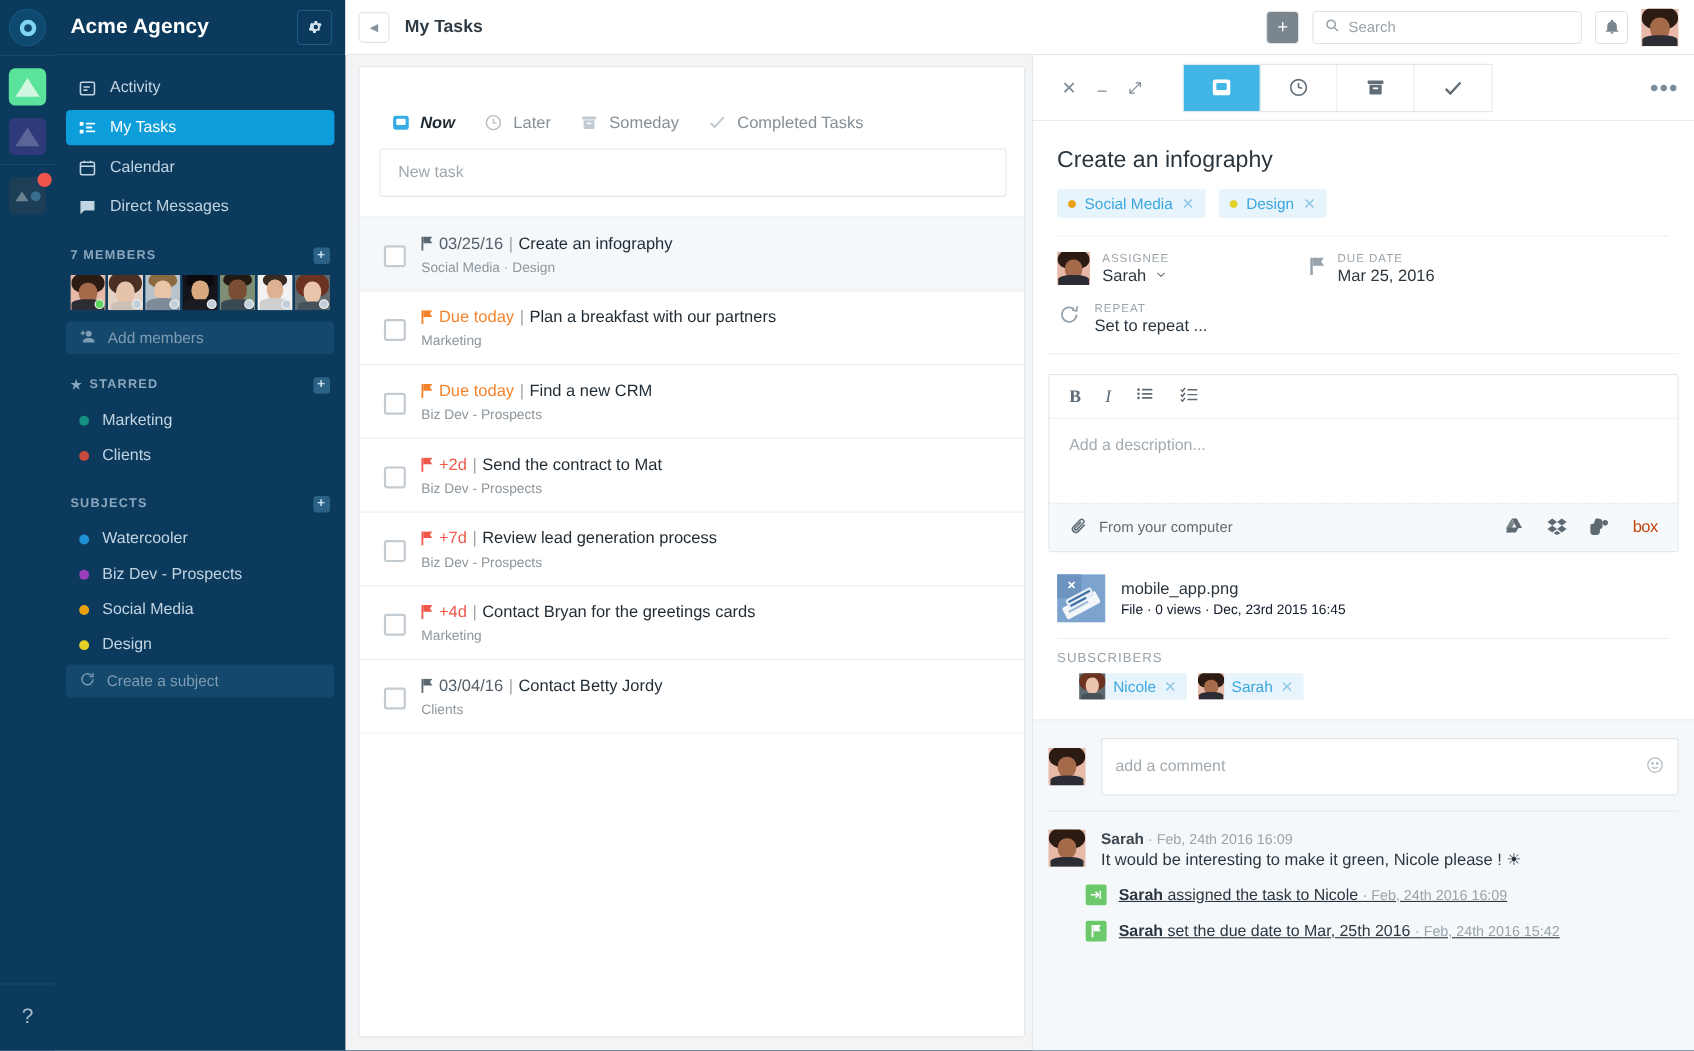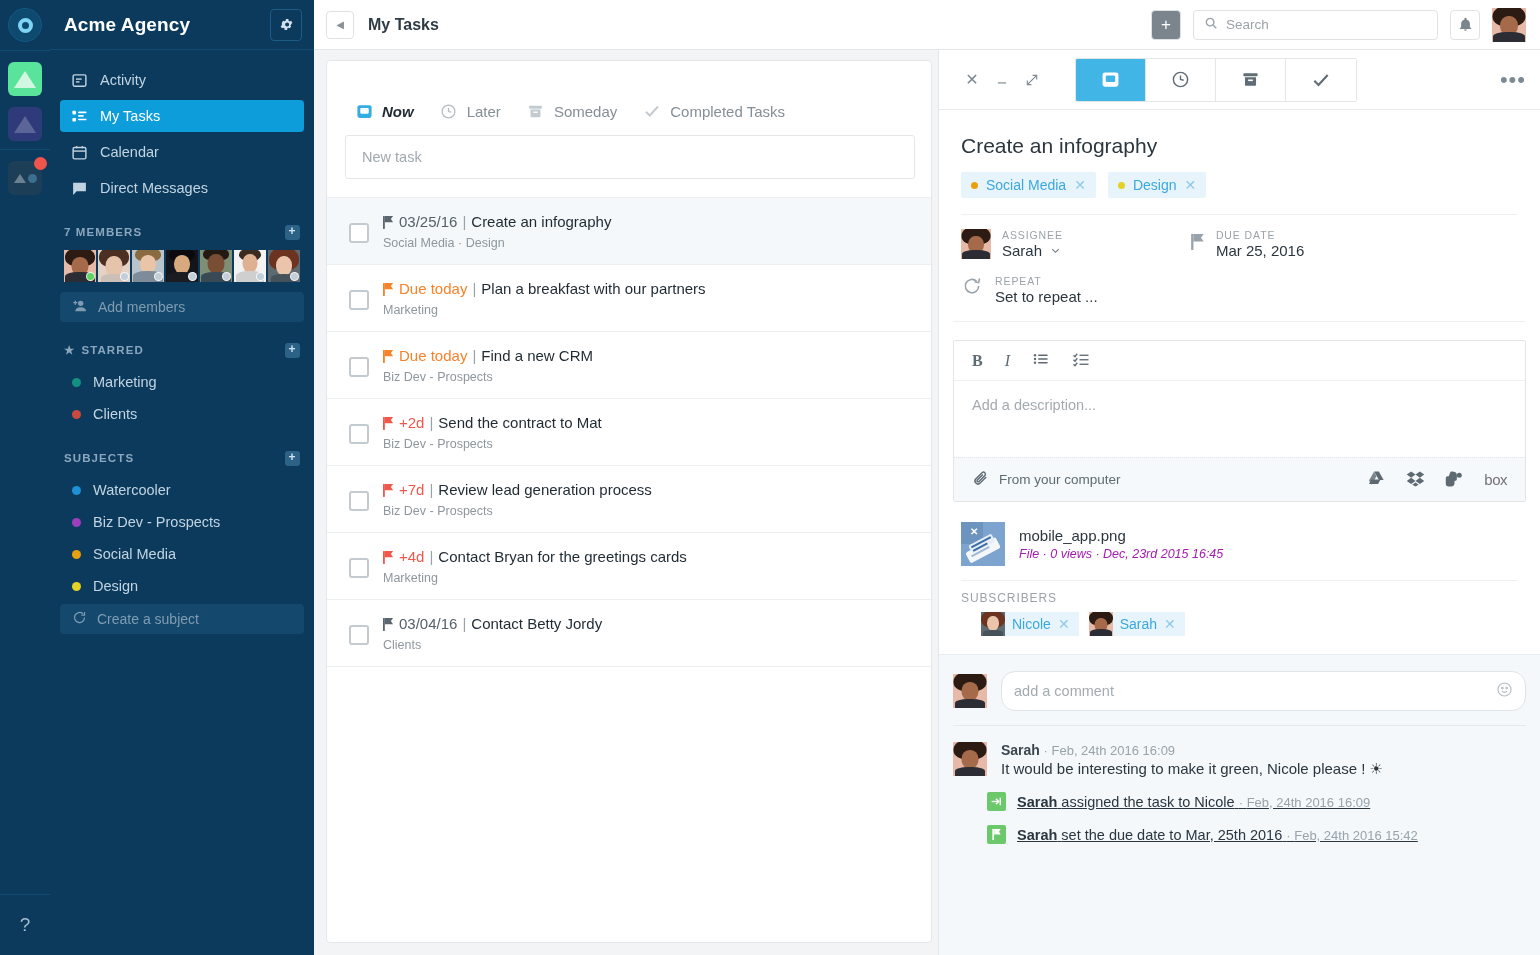--- a/index.html
+++ b/index.html
@@ -205,39 +205,39 @@
   .repeat-row { display: flex; align-items: flex-start; gap: 12px; padding: 16px 22px 0 22px; }
   .repeat-ico { width: 22px; height: 22px; color: #98a2aa; display:flex;align-items:center;justify-content:center; }
 
   .editor { margin: 18px 14px 0 14px; border: 1px solid #e2e6e9; border-radius: 2px; }
   .ed-toolbar { height: 40px; display: flex; align-items: center; gap: 22px; padding: 0 18px; border-bottom: 1px solid #eef1f3; color: #5f6b74; }
   .ed-area { min-height: 76px; padding: 16px 18px; color: #a3abb1; font-size: 14.5px; }
   .ed-foot {
     height: 44px; background: #f6f9fb; border-top: 1px dotted #dde3e7;
     display: flex; align-items: center; padding: 0 18px; gap: 10px; color: #5f6b74; font-size: 13.5px;
   }
-  .ed-foot .svcs { margin-left: auto; display: flex; align-items: center; gap: 20px; color: #737373; }
+  .ed-foot .svcs { margin-left: auto; display: flex; align-items: center; gap: 20px; color: #c2410c; }
 
   .file-row { display: flex; align-items: center; gap: 14px; padding: 20px 22px 0 22px; }
   .file-thumb { width: 44px; height: 44px; position: relative; flex: 0 0 44px; }
   .file-name { font-size: 15px; color: #2b363f; }
-  .file-meta { font-size: 12.5px; color: #a21caf; margin-top: 3px; font-style: italic; }
+  .file-meta { font-size: 12.5px; color: #0f172a; margin-top: 3px; }
 
   .subs { padding: 10px 22px 0 22px; }
   .subs-lab { font-size: 12px; letter-spacing: .9px; color: #9aa3aa; margin-bottom: 7px; }
   .subs-row { display: flex; gap: 10px; padding-left: 20px; }
   .sub-chip { height: 24px; background: #e8f4fb; display: flex; align-items: center; gap: 7px; padding-right: 9px; color: #3ba7e0; font-size: 14px; }
   .sub-chip .sc-av { width: 24px; height: 24px; overflow: hidden; flex: 0 0 24px; }
   .sub-chip .x { color: #8fc9e8; }
 
   .activity { margin-top: 18px; background: #f4f8fb; border-top: 1px solid #e8edf1; flex: 1; padding: 16px 14px 0 14px; }
   .cmt-row { display: flex; align-items: center; gap: 14px; }
   .cmt-av { width: 34px; height: 34px; overflow: hidden; flex: 0 0 34px; }
   .cmt-input {
-    flex: 1; height: 40px; background: #fff; border: 1px solid #dfe4e8; border-radius: 14px;
+    flex: 1; height: 52px; background: #fff; border: 1px solid #dfe4e8; border-radius: 3px;
     display: flex; align-items: center; padding: 0 12px; color: #a3abb1; font-size: 14.5px;
   }
   .cmt-input .smile { margin-left: auto; color: #b6bfc6; }
   .act-sep { height: 1px; background: #e4eaee; margin: 14px 0 0 0; }
   .act-item { display: flex; gap: 14px; padding: 16px 0 0 0; }
   .act-body { flex: 1; }
   .act-head { font-size: 13px; color: #99a3aa; }
   .act-head b { color: #3b464f; font-size: 14px; font-weight: bold; }
   .act-text { font-size: 15px; color: #2b363f; margin-top: 2px; }
   .ev-row { display: flex; align-items: center; gap: 11px; padding: 14px 0 0 34px; }

